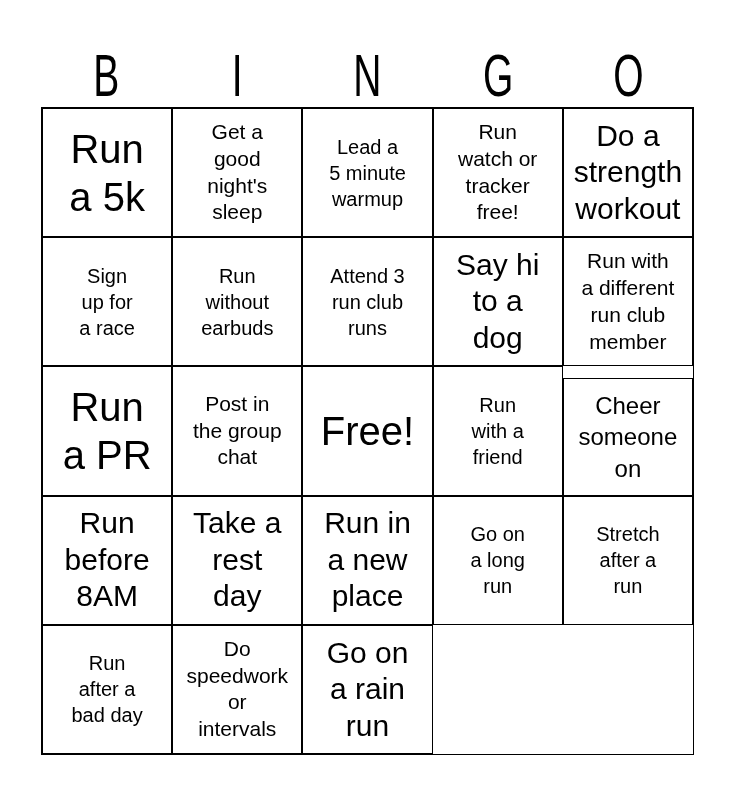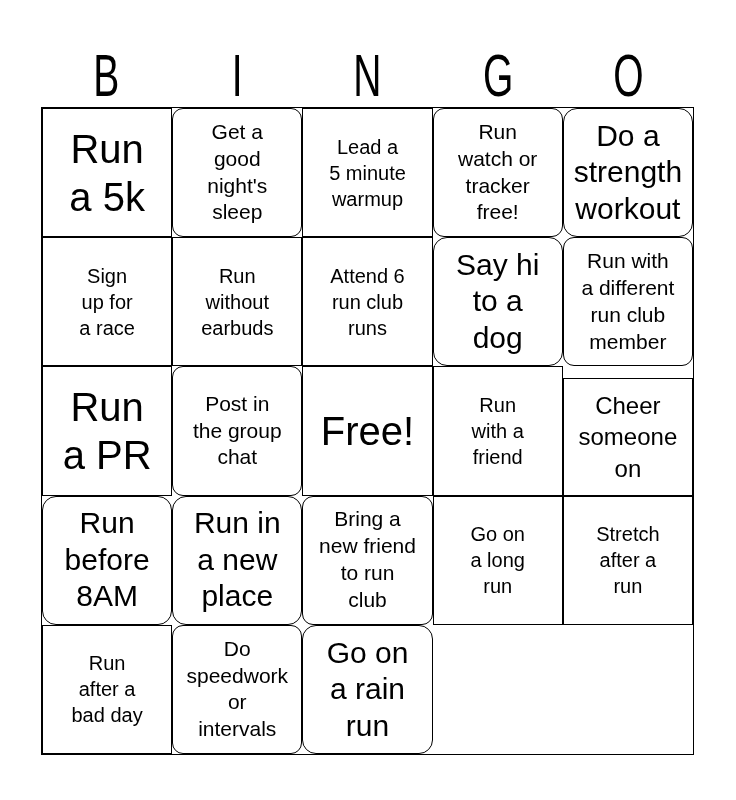--- a/index.html
+++ b/index.html
@@ -52,24 +52,24 @@
     display: flex;
     align-items: center;
     justify-content: center;
     text-align: center;
     white-space: pre-line;
     overflow: hidden;
     padding: 3px;
     cursor: pointer;
   }
   .xl { font-size: 40px; line-height: 1.2;  }
-  .lg { font-size: 30px; line-height: 1.22; border-radius: 14px; }
+  .lg { font-size: 30px; line-height: 1.22; }
   .md { font-size: 20px; line-height: 1.3;  }
   .sm { font-size: 24px; line-height: 1.3; margin-top: 12px;  }
-  .xs { font-size: 21px; line-height: 1.28; border-radius: 11px; }
+  .xs { font-size: 21px; line-height: 1.28; }
 </style>
 </head>
 <body>
 
 <div class="page">
 
   <div class="title-row">
     <span class="title-letter">B</span>
     <span class="title-letter">I</span>
     <span class="title-letter">N</span>
@@ -94,21 +94,21 @@
     <div class="cell lg">Do a
 strength
 workout</div>
 
     <div class="cell md">Sign
 up for
 a race</div>
     <div class="cell md">Run
 without
 earbuds</div>
-    <div class="cell md">Attend 6
+    <div class="cell md">Attend 3
 run club
 runs</div>
     <div class="cell lg">Say hi
 to a
 dog</div>
     <div class="cell xs">Run with
 a different
 run club
 member</div>
 
@@ -121,27 +121,26 @@
     <div class="cell md">Run
 with a
 friend</div>
 
     <div class="cell sm">Cheer
 someone
 on</div>
     <div class="cell lg">Run
 before
 8AM</div>
+    <div class="cell lg">Take a
+rest
+day</div>
     <div class="cell lg">Run in
 a new
 place</div>
-    <div class="cell xs">Bring a
-new friend
-to run
-club</div>
 
     <div class="cell md">Go on
 a long
 run</div>
     <div class="cell md">Stretch
 after a
 run</div>
     <div class="cell md">Run
 after a
 bad day</div>

